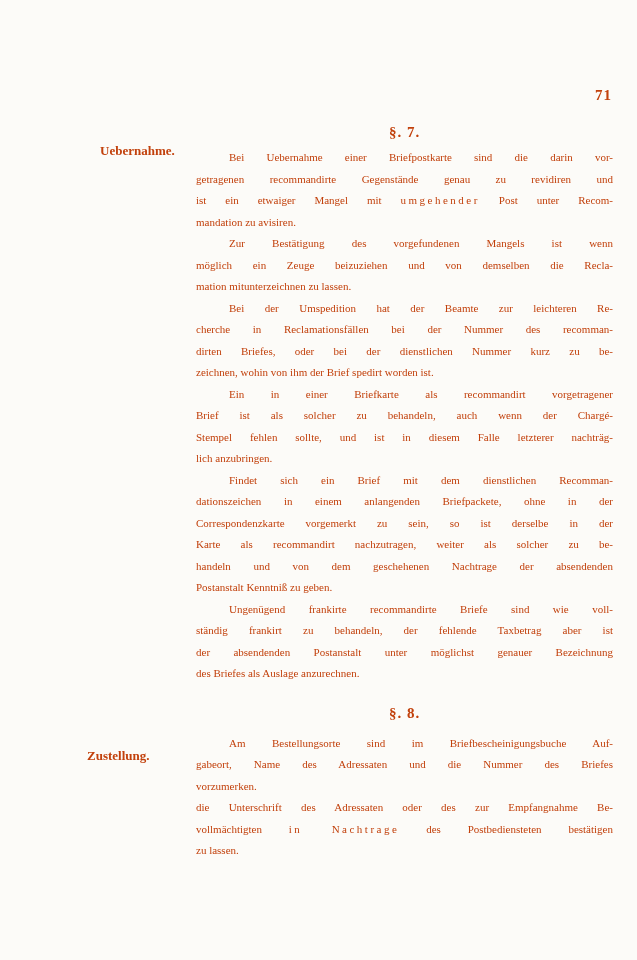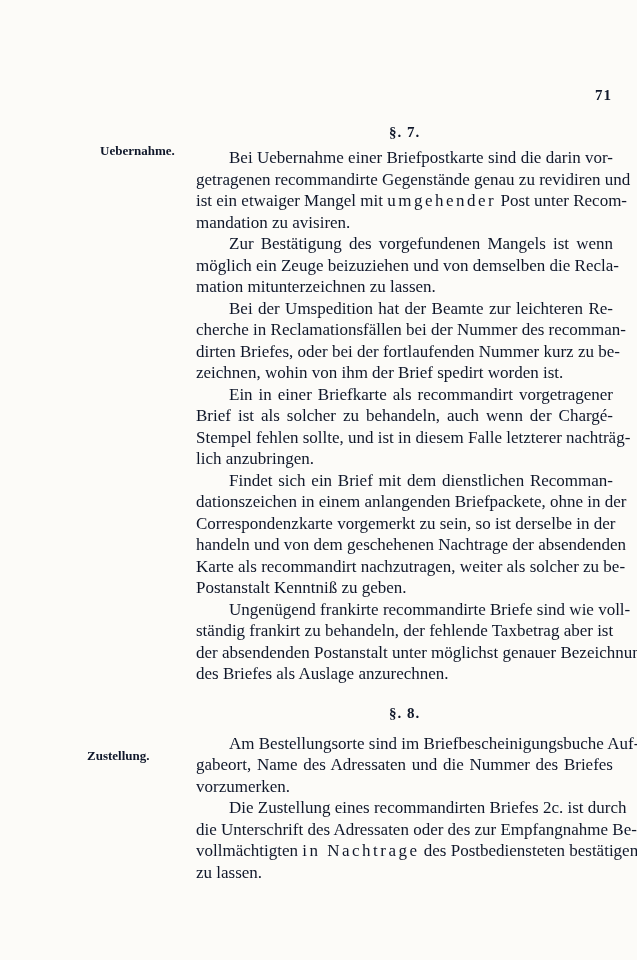--- a/index.html
+++ b/index.html
@@ -8,21 +8,21 @@
     background: #e8e8e6;
   }
   .page {
     position: relative;
     width: 637px;
     height: 960px;
     margin: 0 auto;
     background: #fcfbf8;
     overflow: hidden;
     font-family: "Liberation Serif", serif;
-    color: #0f172a;
+    color: #c2410c;
   }
   .pagenum {
     position: absolute;
     top: 87px;
     left: 560px;
     width: 52px;
     text-align: right;
     font-size: 15px;
     font-weight: bold;
     letter-spacing: 1px;
@@ -59,21 +59,21 @@
   }
   .sec-heading.later {
     margin-top: 17px;
     margin-bottom: 9px;
   }
   .para {
     margin: 0;
   }
   .line {
     line-height: 21.5px;
-    font-size: 17px;
+    font-size: 11px;
     text-align: justify;
     text-align-last: justify;
     white-space: nowrap;
   }
   .line.first {
     padding-left: 33px;
   }
   .line.last {
     text-align-last: left;
   }
@@ -101,50 +101,49 @@
         <div class="line last">mandation zu avisiren.</div>
       </div>
       <div class="para">
         <div class="line first">Zur Bestätigung des vorgefundenen Mangels ist wenn</div>
         <div class="line">möglich ein Zeuge beizuziehen und von demselben die Recla-</div>
         <div class="line last">mation mitunterzeichnen zu lassen.</div>
       </div>
       <div class="para">
         <div class="line first">Bei der Umspedition hat der Beamte zur leichteren Re-</div>
         <div class="line">cherche in Reclamationsfällen bei der Nummer des recomman-</div>
-        <div class="line">dirten Briefes, oder bei der fortlaufenden Nummer kurz zu be-</div>
+        <div class="line">dirten Briefes, oder bei der dienstlichen Nummer kurz zu be-</div>
         <div class="line last">zeichnen, wohin von ihm der Brief spedirt worden ist.</div>
       </div>
       <div class="para">
         <div class="line first">Ein in einer Briefkarte als recommandirt vorgetragener</div>
         <div class="line">Brief ist als solcher zu behandeln, auch wenn der Chargé-</div>
         <div class="line">Stempel fehlen sollte, und ist in diesem Falle letzterer nachträg-</div>
         <div class="line last">lich anzubringen.</div>
       </div>
       <div class="para">
         <div class="line first">Findet sich ein Brief mit dem dienstlichen Recomman-</div>
         <div class="line">dationszeichen in einem anlangenden Briefpackete, ohne in der</div>
         <div class="line">Correspondenzkarte vorgemerkt zu sein, so ist derselbe in der</div>
+        <div class="line">Karte als recommandirt nachzutragen, weiter als solcher zu be-</div>
         <div class="line">handeln und von dem geschehenen Nachtrage der absendenden</div>
-        <div class="line">Karte als recommandirt nachzutragen, weiter als solcher zu be-</div>
         <div class="line last">Postanstalt Kenntniß zu geben.</div>
       </div>
       <div class="para">
         <div class="line first">Ungenügend frankirte recommandirte Briefe sind wie voll-</div>
         <div class="line">ständig frankirt zu behandeln, der fehlende Taxbetrag aber ist</div>
         <div class="line">der absendenden Postanstalt unter möglichst genauer Bezeichnung</div>
         <div class="line last">des Briefes als Auslage anzurechnen.</div>
       </div>
       <div class="sec-heading later">§. 8.</div>
       <div class="para">
         <div class="line first">Am Bestellungsorte sind im Briefbescheinigungsbuche Auf-</div>
         <div class="line">gabeort, Name des Adressaten und die Nummer des Briefes</div>
         <div class="line last">vorzumerken.</div>
       </div>
       <div class="para">
-        <div class="line first">Die Zustellung eines recommandirten Briefes 2c. ist durch</div>
         <div class="line">die Unterschrift des Adressaten oder des zur Empfangnahme Be-</div>
         <div class="line">vollmächtigten <span class="sperr">in Nachtrage</span> des Postbediensteten bestätigen</div>
         <div class="line last">zu lassen.</div>
       </div>
     </div>
 
 </div>
 
 </body></html>

